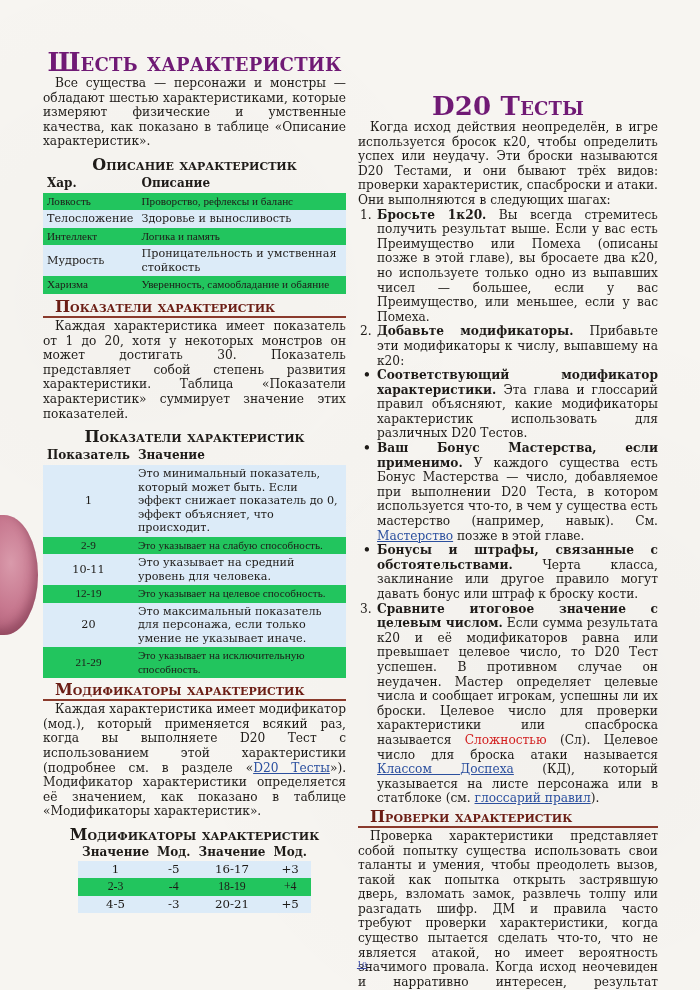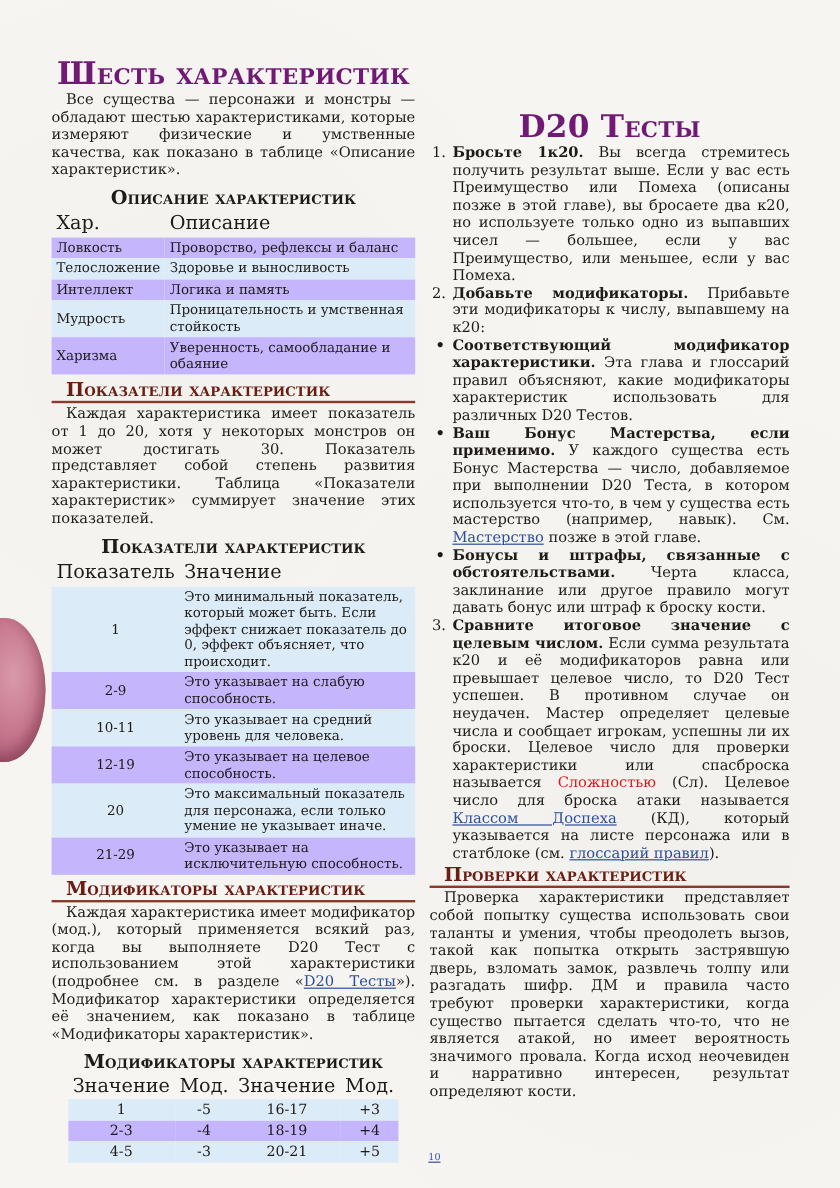--- a/index.html
+++ b/index.html
@@ -37,24 +37,24 @@
   .h2 {
     font-family: "DejaVu Serif", serif; font-weight: bold; color: #6b1d14;
     font-variant: small-caps; font-size: 16px; line-height: 18px;
     padding-left: 12px; border-bottom: 2px solid #8a3a2c; margin-bottom: 1px;
   }
   .tbl-title {
     font-weight: bold; font-variant: small-caps; font-size: 16px; text-align: center;
     line-height: 16px; color: #1e1b18; margin-top: 8px;
   }
   table { border-collapse: collapse; width: 100%; font-size: 11.2px; }
-  th { font-weight: normal; text-align: left; font-size: 16px; padding: 3px 4px; }
+  th { font-weight: bold; text-align: left; font-size: 12px; padding: 3px 4px; }
   td { padding: 2px 4px; line-height: 13.5px; vertical-align: middle; }
   tr.shade td { background: #dcebf8; }
-  tr.plain td { background: #c4b5fd; }
+  tr.plain td { background: #22c55e; font-family: Liberation Serif, serif; }
   .tbl-desc td:first-child { width: 80px; }
   .tbl-score td:first-child { width: 82px; text-align: center; }
   .tbl-mod { width: 225px; margin: 0 auto; font-size: 11.8px; }
   .tbl-mod th, .tbl-mod td { text-align: center; padding: 2px 4px; }
   .tbl-mod td { height: 13px; }
 
   a, .link { color: #2b4f9e; text-decoration: underline; }
   .red { color: #d21e1e; }
   b { font-weight: bold; }
 
@@ -182,20 +182,21 @@
           <td>-3</td>
           <td>20-21</td>
           <td>+5</td>
         </tr>
       </tbody>
   </table>
 </div>
 
 <div class="col col-right">
   <div class="h1" style="margin-top:92px;">D20 Тесты</div>
+  <p class="indent">Когда исход действия неопределён, в игре используется бросок к20, чтобы определить успех или неудачу. Эти броски называются D20 Тестами, и они бывают трёх видов: проверки характеристик, спасброски и атаки. Они выполняются в следующих шагах:</p>
 
   <ol class="steps">
     <li>
       <span class="num">1.</span><b>Бросьте 1к20.</b><span> Вы всегда стремитесь получить результат выше. Если у вас есть Преимущество или Помеха (описаны позже в этой главе), вы бросаете два к20, но используете только одно из выпавших чисел — большее, если у вас Преимущество, или меньшее, если у вас Помеха.</span>
     </li>
     <li>
       <span class="num">2.</span><b>Добавьте модификаторы.</b><span> Прибавьте эти модификаторы к числу, выпавшему на к20:</span>
     </li>
   </ol>
 

